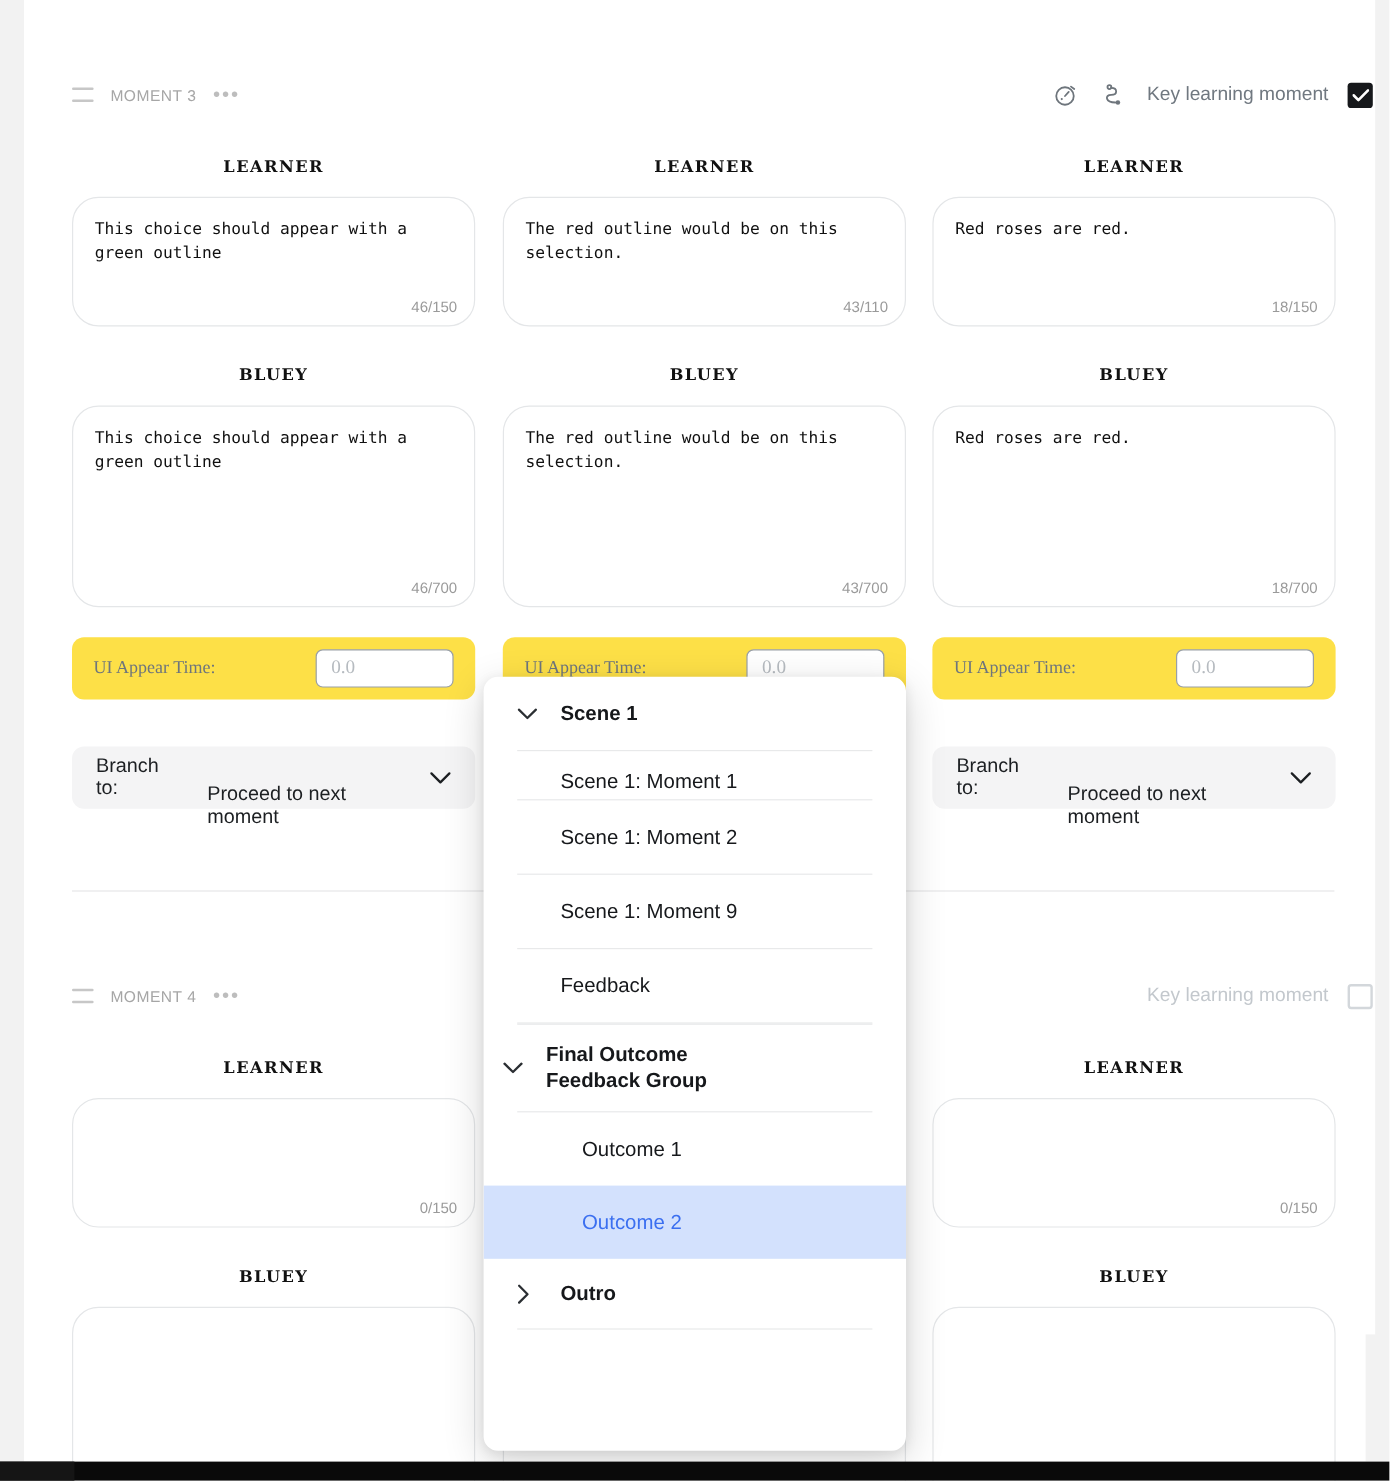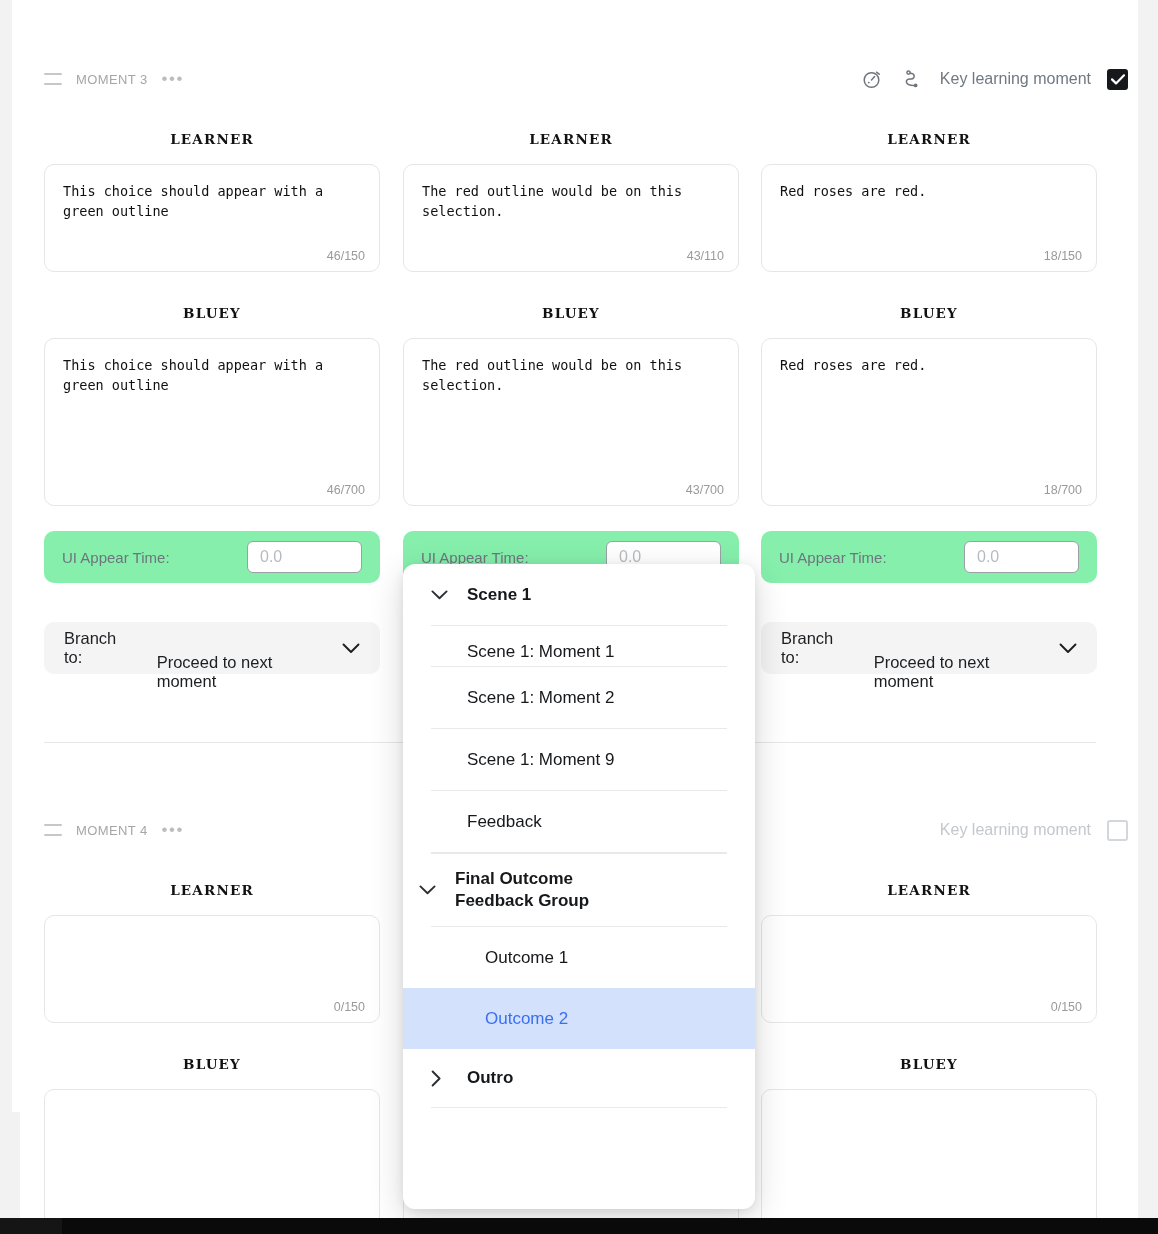--- a/index.html
+++ b/index.html
@@ -13,21 +13,21 @@
 
   
   .gutter-left  { position:absolute; left:0;   top:0; width:20px;  height:1218px; background:#f2f2f2; }
   .gutter-right { position:absolute; left:1138px; top:0; width:20px; height:1218px; background:#f2f2f2; }
   .bottom-bar   { position:absolute; left:0; top:1218px; width:1158px; height:16px; background:#0a0a0a; }
   .bottom-bar-seg { position:absolute; left:0; top:1218px; width:62px; height:16px; background:#151515; }
   .top-pill { position:absolute; left:518px; top:-14px; width:122px; height:28px;
               background:#e2e2e2; border-radius:8px; }
 
   
-  .canvas { position:absolute; left:12px; top:0; width:1118px; height:1112px; background:#fff; }
+  .canvas { position:absolute; left:28px; top:0; width:1118px; height:1112px; background:#fff; }
 
   
   .moment-head { position:absolute; left:0; width:1084px; height:30px; display:flex;
                  align-items:center; }
   .drag-handle { width:18px; height:12px; display:flex; flex-direction:column;
                  justify-content:space-between; margin-right:14px; flex:0 0 auto; }
   .drag-handle i { display:block; height:2px; background:#c7c7c7; border-radius:1px; }
   .moment-title { font-size:13px; letter-spacing:.4px; color:#a6a6a6; font-weight:400; }
   .dots { margin-left:14px; color:#bdbdbd; font-size:17px; letter-spacing:1.5px; line-height:10px; }
 
@@ -43,32 +43,32 @@
 
   
   .col { position:absolute; width:336px; }
   .col.c1 { left:32px; }
   .col.c2 { left:391px; }
   .col.c3 { left:749px; }
 
   .role-label { text-align:center; font-family:"DejaVu Serif", serif; font-weight:700;
                 font-size:13.5px; letter-spacing:1.2px; color:#111; }
 
-  .txtbox { position:relative; border:1px solid #e4e6e8; border-radius:10px;
+  .txtbox { position:relative; border:1px solid #e4e6e8; border-radius:22px;
             background:#fff; padding:16px 18px 20px 18px; }
   .txtbox .body { font-family:"DejaVu Sans Mono", monospace; font-size:13.5px;
                   line-height:20px; color:#101010; white-space:pre-wrap; }
   .txtbox .counter { position:absolute; right:14px; bottom:8px; font-size:12.5px;
                      color:#9a9a9a; font-family:"Liberation Sans", sans-serif; }
   .txtbox.h150 { height:108px; }
   .txtbox.h700 { height:168px; }
 
   
-  .grey-row { background:#86efac; border-radius:10px; height:52px; display:flex;
-              align-items:center; padding:0 18px; }
+  .grey-row { background:#fde047; border-radius:10px; height:52px; display:flex;
+              align-items:center; padding:0 18px;font-family:Liberation Serif, serif; }
   .grey-row .lbl { font-size:15px; color:#6e757c; }
   .num-input { margin-left:auto; width:115px; height:32px; border:1px solid #9aa0a6;
                border-radius:6px; background:#fff; display:flex; align-items:center;
                padding:0 12px; font-size:16px; color:#b6bbc0; }
   .branch-row { background:#f4f4f5; border-radius:10px; height:52px; display:flex;
                 align-items:center; padding:0 20px; gap:26px; }
   .branch-row .lbl { font-size:16.5px; color:#1c1f22; }
   .branch-row .val { font-size:16.5px; color:#1c1f22;margin-top:48px; }
   .branch-row .chev { margin-left:auto; }
 

